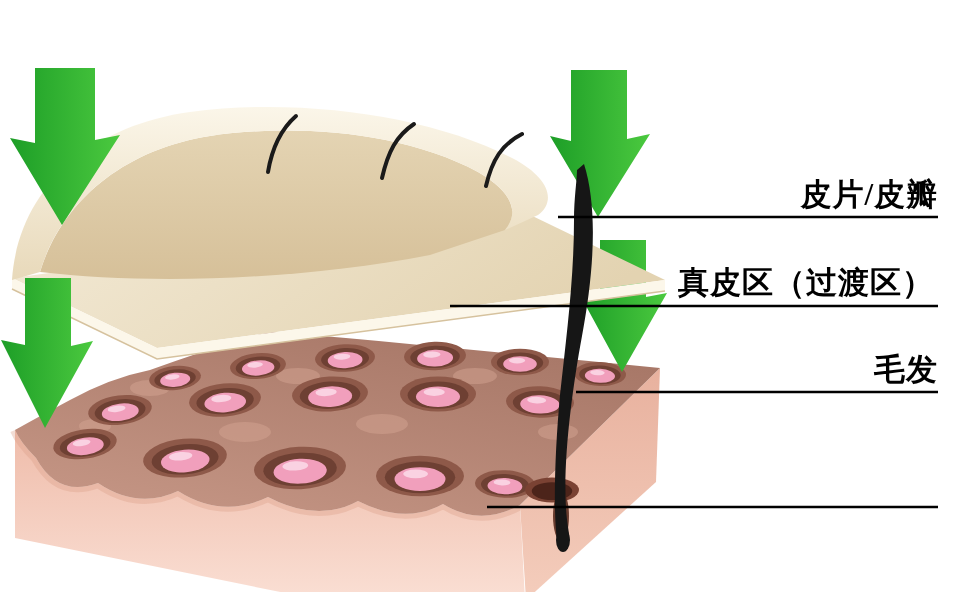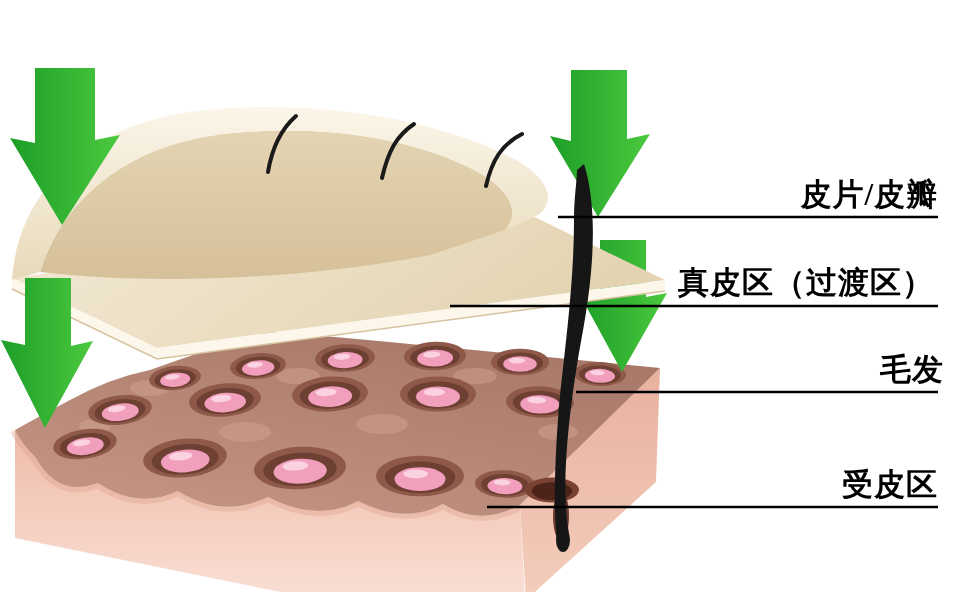--- a/index.html
+++ b/index.html
@@ -133,15 +133,14 @@
     <g stroke="#000000" stroke-width="2.6">
       <line x1="558" y1="177" x2="938" y2="177"></line>
       <line x1="450" y1="266" x2="938" y2="266"></line>
       <line x1="576" y1="352" x2="938" y2="352"></line>
       <line x1="487" y1="467" x2="938" y2="467"></line>
     </g>
   </svg>
 
   <div class="lbl" style="top:138px;right:36px">皮片/皮瓣</div>
   <div class="lbl" style="top:226px;right:40px">真皮区（过渡区）</div>
-  <div class="lbl" style="top:313px;right:30px">毛发</div>
-  <div class="lbl" style="top:428px;right:36px">受皮区</div>
+  <div class="lbl" style="top:313px;right:36px">毛发</div>
 </div>
 
 </body></html>

